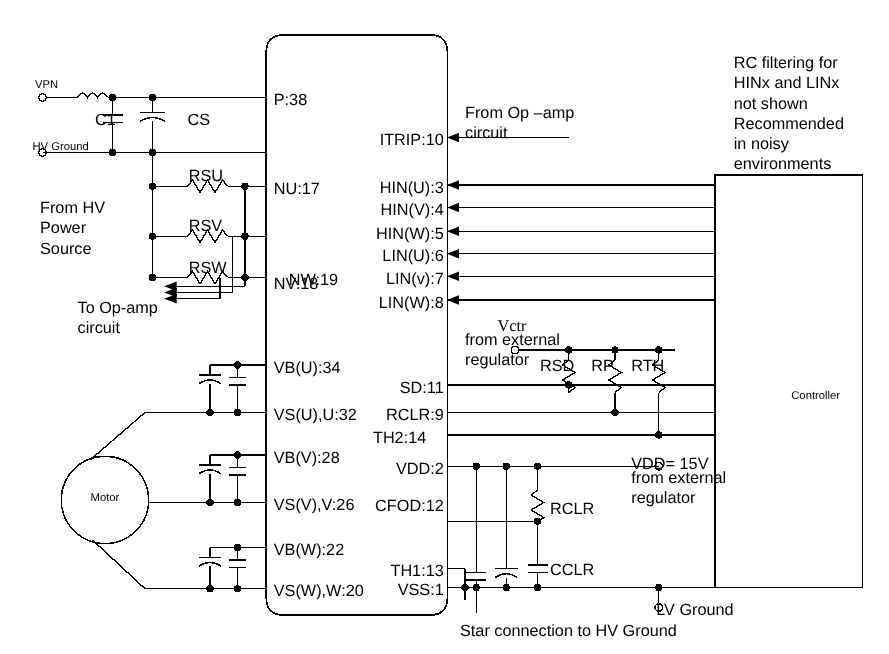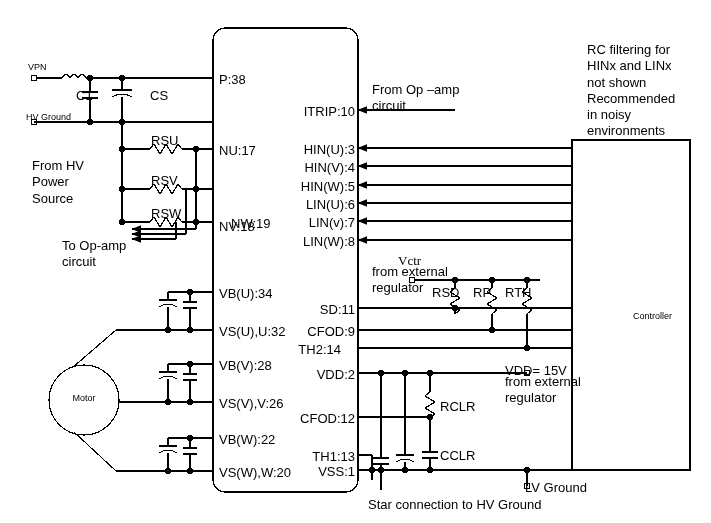--- a/index.html
+++ b/index.html
@@ -226,24 +226,24 @@
   <div class="lbl sm" style="left:219px;top:465px;">VS(W),W:20</div>
 
   <div class="lbl sm right" style="left:255px;top:104px;width:100px;">ITRIP:10</div>
   <div class="lbl sm right" style="left:255px;top:142px;width:100px;">HIN(U):3</div>
   <div class="lbl sm right" style="left:255px;top:160px;width:100px;">HIN(V):4</div>
   <div class="lbl sm right" style="left:255px;top:179px;width:100px;">HIN(W):5</div>
   <div class="lbl sm right" style="left:255px;top:197px;width:100px;">LIN(U):6</div>
   <div class="lbl sm right" style="left:255px;top:215px;width:100px;">LIN(v):7</div>
   <div class="lbl sm right" style="left:255px;top:234px;width:100px;">LIN(W):8</div>
   <div class="lbl sm right" style="left:255px;top:302px;width:100px;">SD:11</div>
-  <div class="lbl sm right" style="left:255px;top:324px;width:100px;">CFOD:9</div>
+  <div class="lbl sm right" style="left:255px;top:324px;width:100px;">RCLR:9</div>
   <div class="lbl sm right" style="left:241px;top:342px;width:100px;">TH2:14</div>
   <div class="lbl sm right" style="left:255px;top:367px;width:100px;">VDD:2</div>
-  <div class="lbl sm right" style="left:255px;top:411px;width:100px;">CFOD:12</div>
+  <div class="lbl sm right" style="left:255px;top:397px;width:100px;">CFOD:12</div>
   <div class="lbl sm right" style="left:255px;top:449px;width:100px;">TH1:13</div>
   <div class="lbl sm right" style="left:255px;top:464px;width:100px;">VSS:1</div>
 
   <div class="lbl md" style="left:28px;top:62px;">VPN</div>
   <div class="lbl sm" style="left:76px;top:88px;">C1</div>
   <div class="lbl sm" style="left:150px;top:88px;">CS</div>
   <div class="lbl md" style="left:26px;top:112px;">HV Ground</div>
   <div class="lbl sm" style="left:32px;top:158px;">From HV
 Power
 Source</div>

